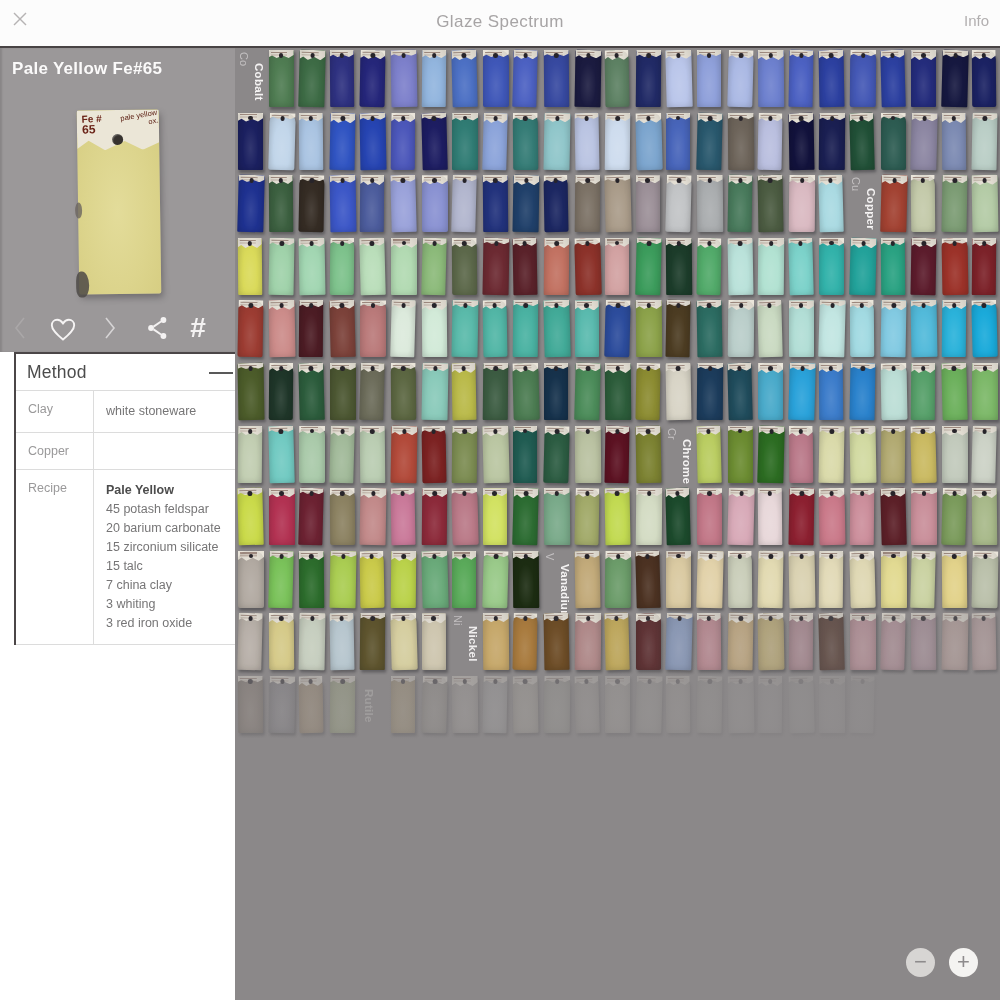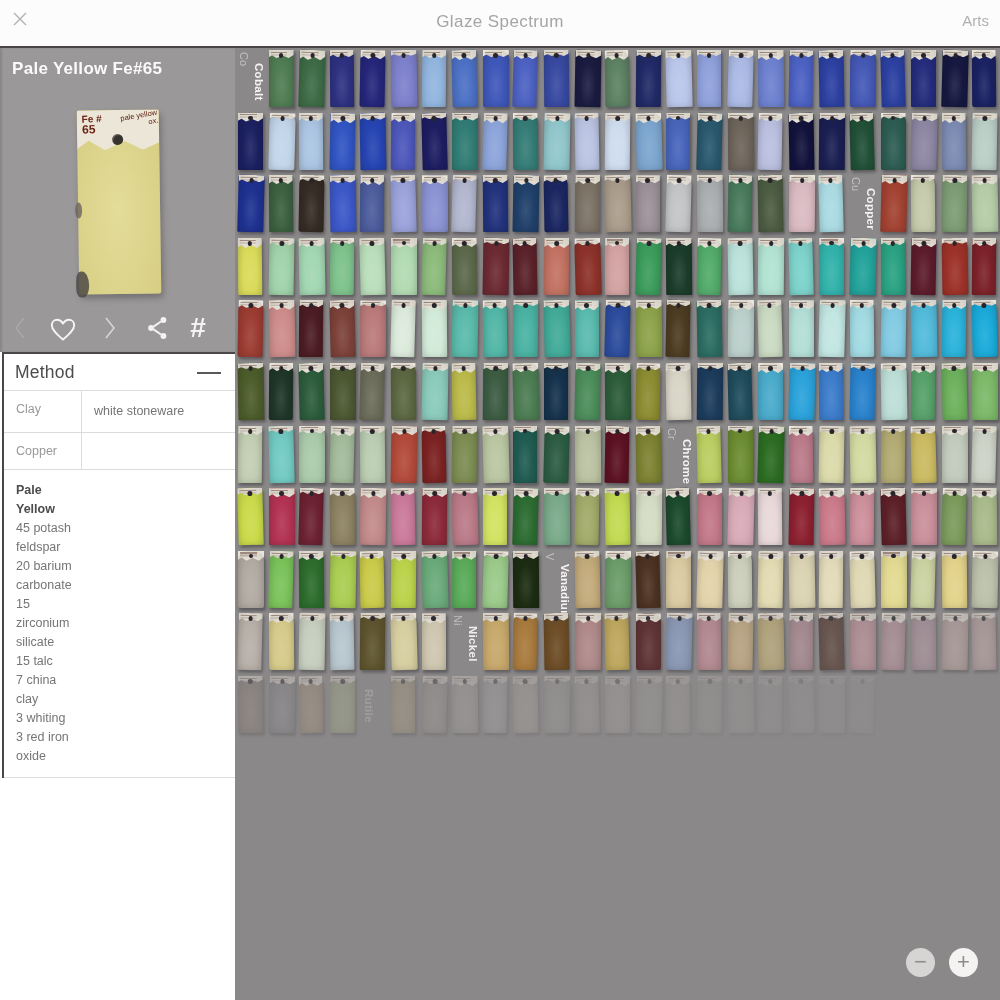--- a/index.html
+++ b/index.html
@@ -30,21 +30,21 @@
   .hw-right{position:absolute;right:1px;top:2px;color:#5d2014;font-size:7.5px;line-height:8px;transform:rotate(-9deg);text-align:left;}
   .smudge-a{position:absolute;left:-3px;bottom:-3px;width:13px;height:26px;background:#4e4a46;
     border-radius:40% 60% 50% 40%;opacity:.85;}
   .smudge-b{position:absolute;left:-3px;top:92px;width:7px;height:16px;background:#6b655f;border-radius:50%;opacity:.8;}
 
   .action-row{position:absolute;left:0;top:256px;width:235px;height:48px;}
   .action{position:absolute;top:6px;width:36px;height:36px;display:flex;align-items:center;justify-content:center;cursor:pointer;}
   .hash-glyph{font-size:28px;font-weight:700;color:#f4f2f2;}
 
   
-  .method-section{position:absolute;left:2px;top:352px;width:235px;height:648px;background:#ffffff;}
+  .method-section{position:absolute;left:14px;top:352px;width:235px;height:648px;background:#ffffff;}
   .method-bordered{border-left:2px solid #4b4647;border-right:2px solid #4b4647;border-top:2px solid #4b4647;}
   .method-head{position:relative;height:36px;}
   .method-heading{position:absolute;left:11px;top:8px;font-size:17.5px;color:#4c4c4c;letter-spacing:.2px;}
   .collapse-dash{position:absolute;right:14px;top:18px;width:24px;height:2px;background:#595959;cursor:pointer;}
   .method-table{border-top:1px solid #dcdcdc;}
   .method-row{display:grid;grid-template-columns:78px 1fr;border-bottom:1px solid #dcdcdc;}
   .method-row .lab{border-right:1px solid #dcdcdc;padding:11px 6px 11px 12px;font-size:12.5px;color:#9a999a;}
   .method-row .val{padding:11px 10px 11px 12px;font-size:12.5px;color:#767576;line-height:19px;}
   .method-row .val .line.bold{font-weight:700;color:#4c4c4c;}
   .print-link{padding:14px 12px;font-size:15.5px;color:#4f4f4f;cursor:pointer;}
@@ -89,21 +89,21 @@
   <div class="header">
     <div class="close-btn">
       <span>
         <svg width="22" height="22" viewBox="0 0 22 22">
           <line x1="5" y1="5" x2="17" y2="17" stroke="#b6b3b4" stroke-width="1.4"></line>
           <line x1="17" y1="5" x2="5" y2="17" stroke="#b6b3b4" stroke-width="1.4"></line>
         </svg>
       </span>
     </div>
     <div class="title">Glaze Spectrum</div>
-    <div class="info-link">Arts</div>
+    <div class="info-link">Info</div>
   </div>
   <div class="top-divider"></div>
 
   <div class="photo-section">
     <div class="glaze-title">Pale Yellow Fe#65</div>
     <div class="photo-tile">
       <div class="photo-cap"></div>
       <div class="hw-left">
         <div>Fe #</div>
         <div class="num">65</div>
@@ -166,20 +166,21 @@
           <div class="method-row">
             <div class="lab">Clay</div>
             <div class="val">
               <div class="line">white stoneware</div>
             </div>
           </div>
           <div class="method-row">
             <div class="lab">Copper</div>
           </div>
           <div class="method-row">
+            <div class="lab">Recipe</div>
             <div class="val">
               <div class="line bold">Pale Yellow</div>
               <div class="line">45 potash feldspar</div>
               <div class="line">20 barium carbonate</div>
               <div class="line">15 zirconium silicate</div>
               <div class="line">15 talc</div>
               <div class="line">7 china clay</div>
               <div class="line">3 whiting</div>
               <div class="line">3 red iron oxide</div>
             </div>

